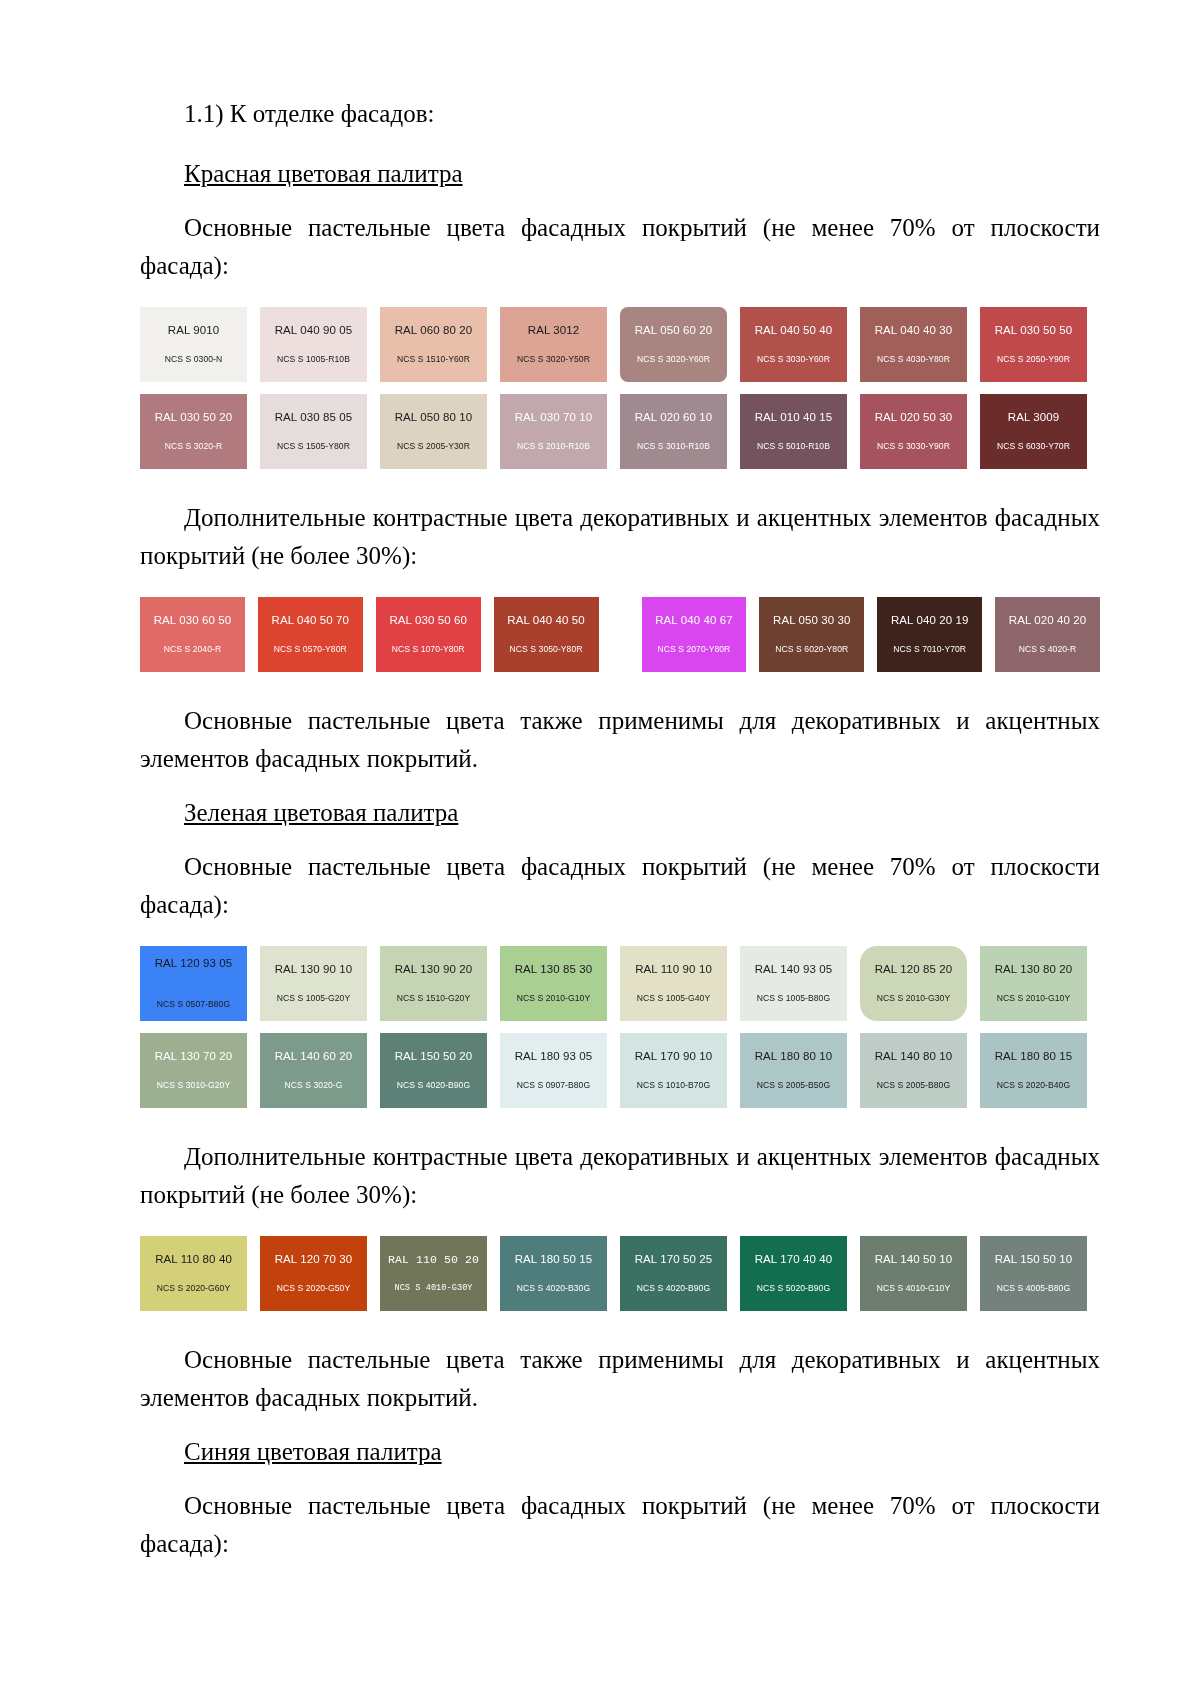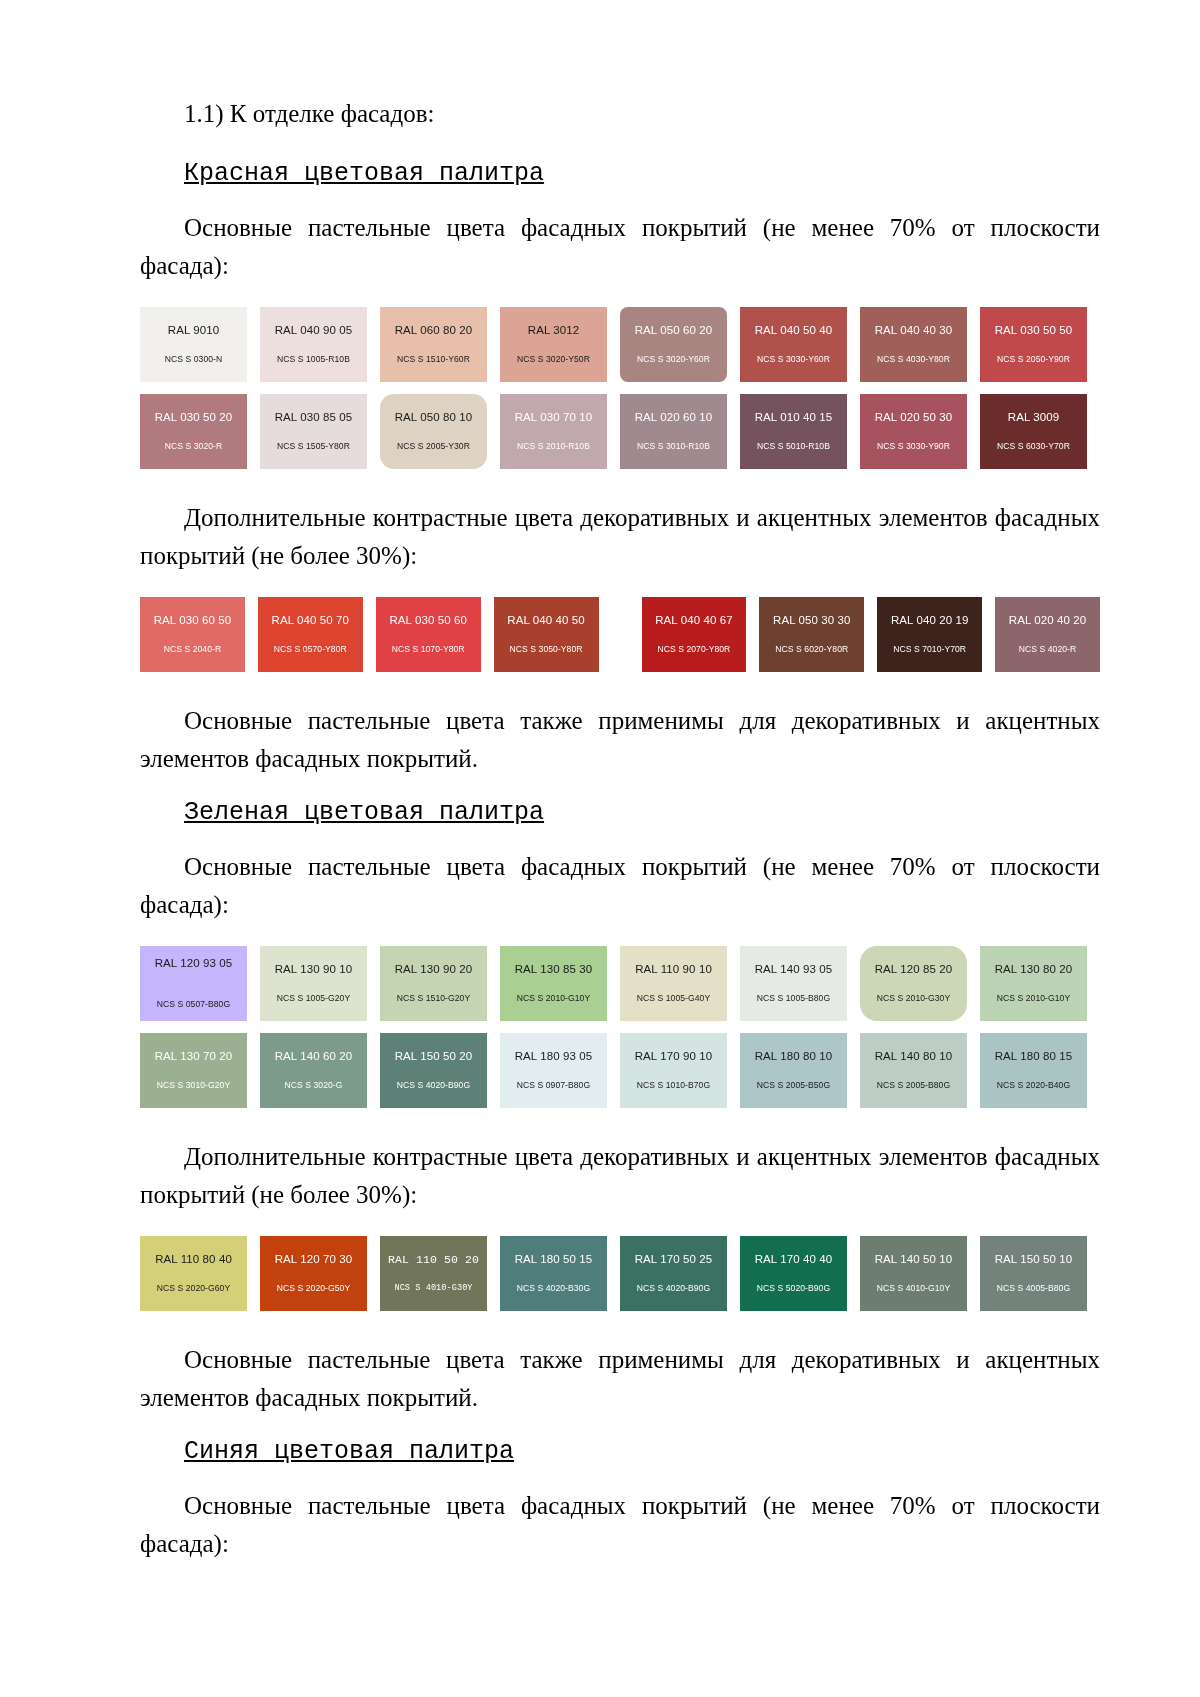--- a/index.html
+++ b/index.html
@@ -42,21 +42,20 @@
     margin: 0 0 0 0;
     font-size: 25px;
     line-height: 1.52;
     text-indent: 44px;
   }
   .palette-title {
     margin: 0;
     font-size: 25px;
     line-height: 1.52;
     text-indent: 44px;
-    font-family: Liberation Mono, monospace;
   }
   .palette-title span.u {
     text-decoration: underline;
   }
   .spacer-sm { height: 16px; }
   .spacer-md { height: 22px; }
   .spacer-lg { height: 30px; }
 
   
   .swatch-row {
@@ -150,21 +149,21 @@
         </div>
       <div class="swatch-row">
           <div class="swatch dark" style="background: rgb(176, 122, 126);">
             <div class="ral">RAL 030 50 20</div>
             <div class="ncs">NCS S 3020-R</div>
           </div>
           <div class="swatch light" style="background: rgb(231, 220, 220);">
             <div class="ral">RAL 030 85 05</div>
             <div class="ncs">NCS S 1505-Y80R</div>
           </div>
-          <div class="swatch light" style="background: rgb(222, 210, 195); border-radius: 14px;">
+          <div class="swatch light" style="background: rgb(222, 210, 195);">
             <div class="ral">RAL 050 80 10</div>
             <div class="ncs">NCS S 2005-Y30R</div>
           </div>
           <div class="swatch dark" style="background: rgb(192, 168, 173);">
             <div class="ral">RAL 030 70 10</div>
             <div class="ncs">NCS S 2010-R10B</div>
           </div>
           <div class="swatch dark" style="background: rgb(160, 137, 143);">
             <div class="ral">RAL 020 60 10</div>
             <div class="ncs">NCS S 3010-R10B</div>
@@ -201,21 +200,21 @@
             <div class="ncs">NCS S 0570-Y80R</div>
           </div>
           <div class="swatch dark" style="background: rgb(224, 65, 68);">
             <div class="ral">RAL 030 50 60</div>
             <div class="ncs">NCS S 1070-Y80R</div>
           </div>
           <div class="swatch dark" style="background: rgb(168, 64, 45);">
             <div class="ral">RAL 040 40 50</div>
             <div class="ncs">NCS S 3050-Y80R</div>
           </div>
-          <div class="swatch dark" style="background: #b91c1c; margin-left: 30px;">
+          <div class="swatch dark" style="background: #d946ef; margin-left: 30px;">
             <div class="ral">RAL 040 40 67</div>
             <div class="ncs">NCS S 2070-Y80R</div>
           </div>
           <div class="swatch dark" style="background: rgb(109, 64, 47);">
             <div class="ral">RAL 050 30 30</div>
             <div class="ncs">NCS S 6020-Y80R</div>
           </div>
           <div class="swatch dark" style="background: rgb(62, 35, 29);">
             <div class="ral">RAL 040 20 19</div>
             <div class="ncs">NCS S 7010-Y70R</div>
@@ -236,21 +235,21 @@
     <p class="palette-title"><span class="u">Зеленая цветовая палитра</span></p>
 
     <div class="spacer-sm"></div>
 
     <p class="para indent">Основные пастельные цвета фасадных покрытий (не менее 70% от плоскости фасада):</p>
 
     <div class="spacer-md"></div>
 
     <div>
       <div class="swatch-row">
-          <div class="swatch light" style="background: #c4b5fd; gap: 12px;">
+          <div class="swatch light" style="background: #3b82f6; gap: 12px;">
             <div class="ral">RAL 120 93 05</div>
             <div class="ncs">NCS S 0507-B80G</div>
           </div>
           <div class="swatch light" style="background: rgb(221, 227, 207);">
             <div class="ral">RAL 130 90 10</div>
             <div class="ncs">NCS S 1005-G20Y</div>
           </div>
           <div class="swatch light" style="background: rgb(197, 213, 179);">
             <div class="ral">RAL 130 90 20</div>
             <div class="ncs">NCS S 1510-G20Y</div>

